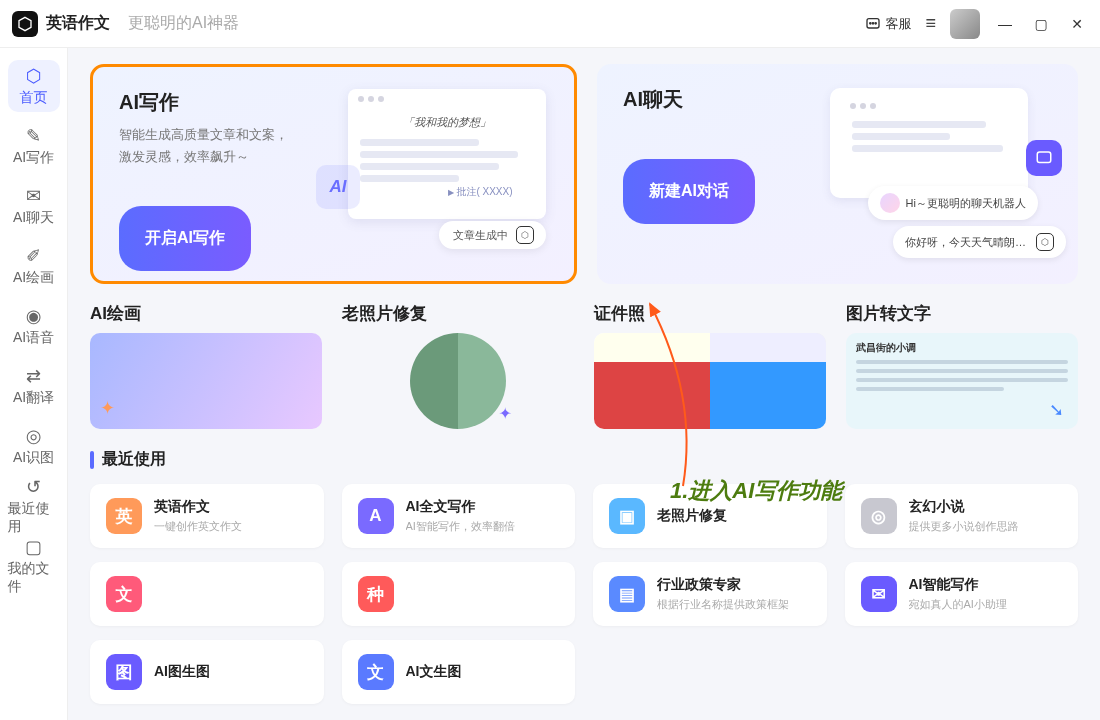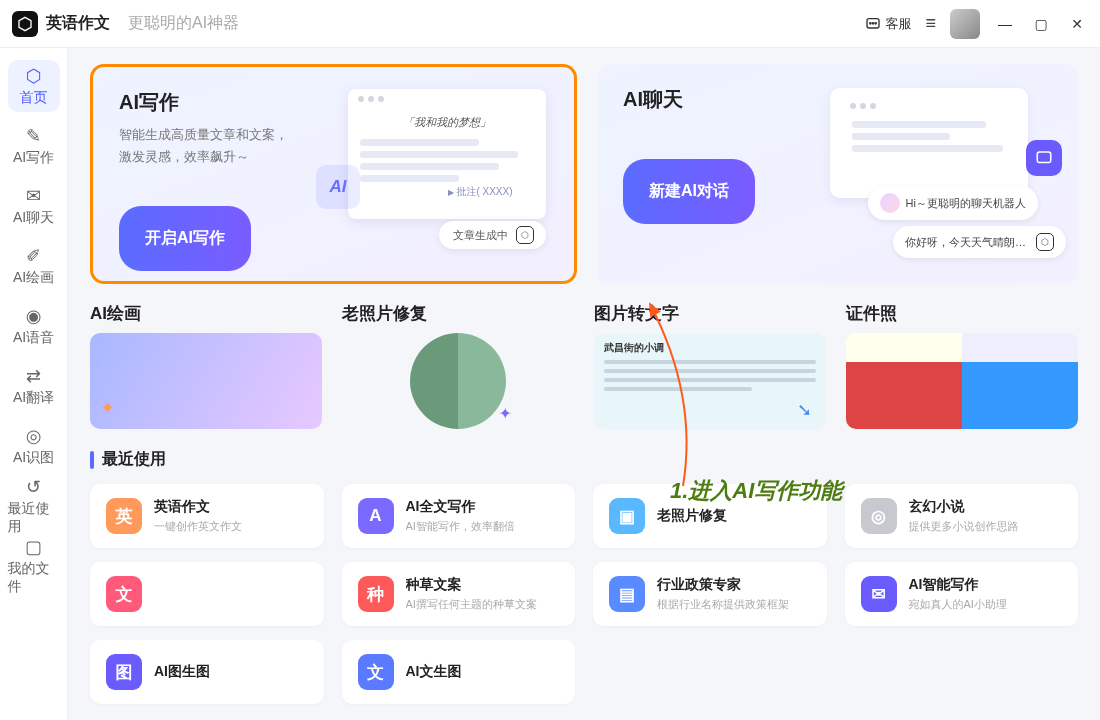--- a/index.html
+++ b/index.html
@@ -231,37 +231,37 @@
         <div class="tile-title">AI绘画</div>
         <div class="tile-thumb th1"></div>
       </div>
       <div class="tile">
         <div class="tile-title">老照片修复</div>
         <div class="tile-thumb" style="background:transparent;display:flex;justify-content:center">
             <div class="th2"></div>
           </div>
       </div>
       <div class="tile">
+        <div class="tile-title">证件照</div>
+        <div class="tile-thumb th4">
+            <div class="idph a"></div>
+            <div class="idph b"></div>
+          </div>
+      </div>
+      <div class="tile">
         <div class="tile-title">图片转文字</div>
         <div class="tile-thumb th3">
           <div class="doc-t">武昌街的小调</div>
           <div class="doc-l"></div>
             <div class="doc-l"></div>
             <div class="doc-l"></div>
             <div class="doc-l" style="width:70%"></div>
           <div class="arrow">➘</div>
         </div>
       </div>
-      <div class="tile">
-        <div class="tile-title">证件照</div>
-        <div class="tile-thumb th4">
-            <div class="idph a"></div>
-            <div class="idph b"></div>
-          </div>
-      </div>
     </div>
 
     <div class="section-head">
       <span>最近使用</span>
     </div>
     <div class="grid" id="recent-grid">
         <div class="gcard">
           <div class="gico" style="background:#ff9a5a">英</div>
     <div class="gtxt">
             <div class="gt1">英语作文</div>
@@ -286,24 +286,20 @@
     <div class="gtxt">
             <div class="gt1">玄幻小说</div>
     <div class="gt2">提供更多小说创作思路</div>
           </div>
         </div>
         <div class="gcard">
           <div class="gico" style="background:#ff5a7a">文</div>
         </div>
         <div class="gcard">
           <div class="gico" style="background:#ff5a5a">种</div>
-    <div class="gtxt">
-            <div class="gt1">种草文案</div>
-    <div class="gt2">AI撰写任何主题的种草文案</div>
-          </div>
         </div>
         <div class="gcard">
           <div class="gico" style="background:#5a8aff">▤</div>
     <div class="gtxt">
             <div class="gt1">行业政策专家</div>
     <div class="gt2">根据行业名称提供政策框架</div>
           </div>
         </div>
         <div class="gcard">
           <div class="gico" style="background:#6a5bff">✉</div>

